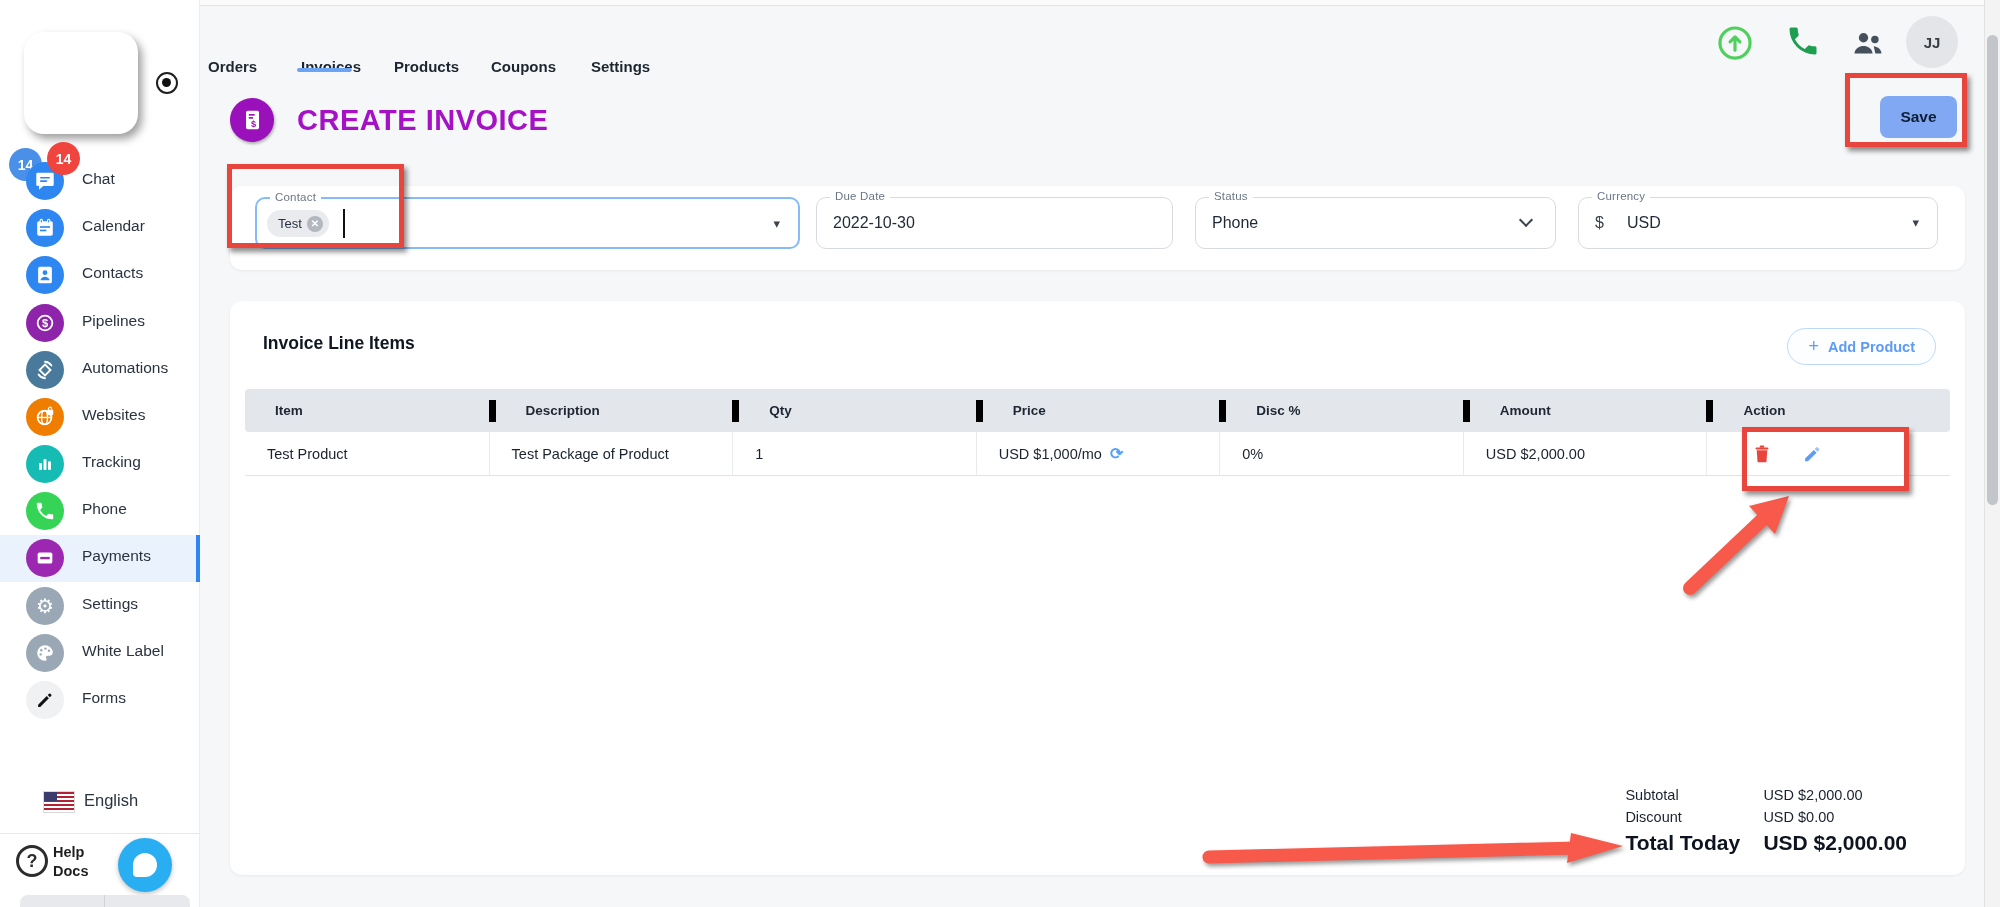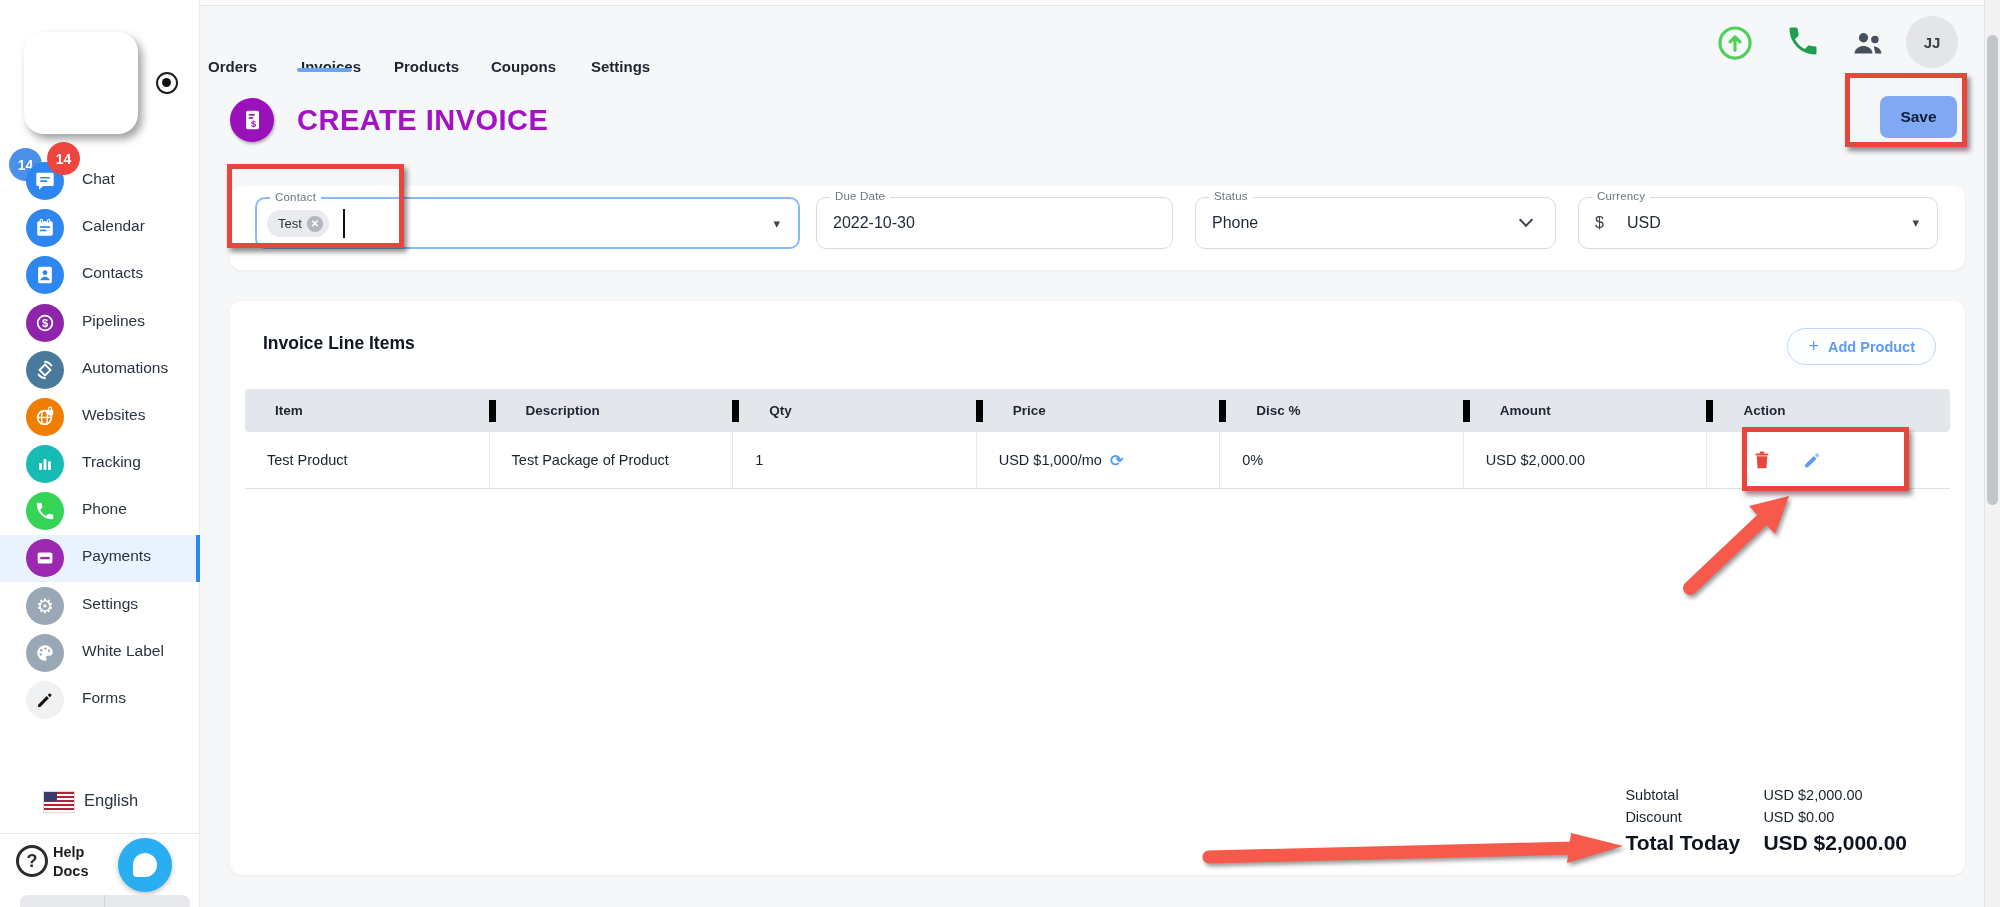--- a/index.html
+++ b/index.html
@@ -69,21 +69,21 @@
 
   
   .items-card { position:absolute; left:30px; top:301px; width:1735px; height:574px; background:#fff; border-radius:12px; box-shadow:0 1px 3px rgba(0,0,0,.06); }
   .items-title { position:absolute; left:25px; top:32px; font-size:17.5px; font-weight:800; color:#0f1722;margin-left:8px; }
   .add-btn { position:absolute; right:29px; top:27px; height:37px; padding:0 20px; background:#fdfeff; border:1.5px solid #bdd8fb; border-radius:19px; color:#5e9bf5; font-family:inherit; font-size:14.5px; font-weight:700; display:flex; align-items:center; gap:9px; cursor:pointer; }
   .add-plus { font-size:18px; font-weight:400; }
   .tbl { position:absolute; left:15px; top:88px; width:1705px; }
   .tbl-head { display:grid; grid-template-columns:repeat(7,1fr); height:43px; background:#e3e6ea; border-radius:4px; align-items:center; }
   .tbl-head .cell { font-size:13.5px; font-weight:700; color:#1d2633; padding-left:30px; height:22px; line-height:22px; }
   .tbl-head .cell + .cell { border-left:7px solid #000000; }
-  .tbl-row { display:grid; grid-template-columns:repeat(7,1fr); height:57px; background:#fff; border-bottom:1px solid #dfe3e8; align-items:center; }
+  .tbl-row { display:grid; grid-template-columns:repeat(7,1fr); height:44px; background:#fff; border-bottom:1px solid #dfe3e8; align-items:center; }
   .tbl-row .cell { font-size:14.5px; color:#1a222e; padding-left:22px; height:100%; display:flex; align-items:center; gap:8px; }
   .tbl-row .cell + .cell { border-left:1px solid #e7eaee; }
   .price-cell { color:#57a1f6; }
   .recur-ic { font-size:16px; font-weight:bold; color:#57a1f6; }
   .act-ic { width:22px; height:22px; cursor:pointer; }
   .action-hl { left:1512px; top:126px; width:167px; height:64px; }
   .arrow-svg { position:absolute; z-index:19; pointer-events:none; filter:drop-shadow(2px 3px 2px rgba(0,0,0,.4)); }
 
   .totals { position:absolute; right:58px; bottom:14px;margin-top:25px; }
   .tot-row { display:flex; margin-bottom:6px; }

